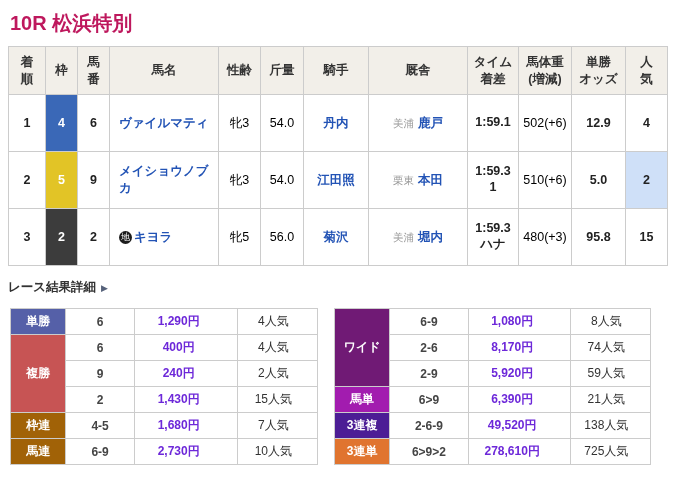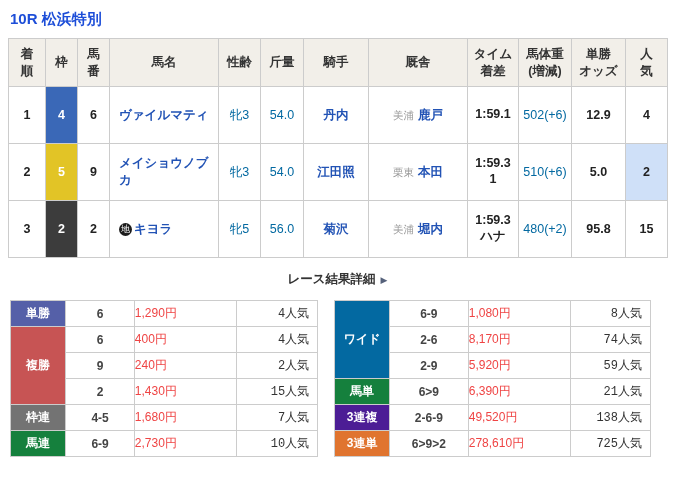--- a/index.html
+++ b/index.html
@@ -4,21 +4,21 @@
 <style>
   * { box-sizing: border-box; }
   html,body { margin:0; padding:0; background:#fff; }
   body {
     width:675px; height:487px; overflow:hidden;
     font-family:"Liberation Sans","DejaVu Sans",sans-serif;
     color:#333;
   }
   .page { padding:8px 8px 0 8px; }
 
-  .race-title { color:#1d4ed8; font-size:15px; font-weight:bold; margin:2px 0 9px 2px; }
+  .race-title { color:#be185d; font-size:20px; font-weight:bold; margin:2px 0 9px 2px; }
   .race-conditions { font-size:12.5px; color:#333; margin:0 0 12px 2px; display:flex; align-items:center; }
   .video-wrap { display:inline-flex; align-items:center; margin-left:4px; }
   .video-icon {
     display:inline-block; width:17px; height:13px; background:#3c4a66; border-radius:2px;
     position:relative; margin:0 4px;
   }
   .video-icon::after {
     content:""; position:absolute; left:6px; top:3.5px;
     border-left:5px solid #aeb6c6; border-top:3px solid transparent; border-bottom:3px solid transparent;
   }
@@ -26,45 +26,45 @@
 
   table { border-collapse:collapse; table-layout:fixed; }
   .results { width:659px; }
   .results th, .results td { border:1px solid #ccc; text-align:center; font-size:12.5px; }
   .results thead th {
     background:#f2efe9; color:#333; font-weight:bold; height:48px;
     white-space:pre-line; line-height:1.3; padding:2px 1px;
   }
   .results tbody td { height:57px; background:#fff; }
   .results tbody td.bold { font-weight:bold; color:#222; }
-  .results tbody td.dim { color:#0369a1;text-align:center; }
+  .results tbody td.dim { color:#000000;text-align:center; }
   .results td.waku { padding:0; color:#fff; font-weight:bold; }
   .results td.name-cell { text-align:left; padding-left:9px;margin-top:36px; }
   .results a { color:#2253b5; text-decoration:none; font-weight:bold; }
   .mark {
     display:inline-block; width:13px; height:13px; line-height:13px; border-radius:50%;
     background:#1c1c1c; color:#fff; font-size:9px; text-align:center;
     margin-right:2px; vertical-align:1px; font-weight:normal;
   }
   .stable-area { color:#999; font-size:10.5px; margin-right:4px; font-weight:normal; }
   .time-line { font-weight:bold; color:#222; line-height:1.25; }
   .margin-line { font-weight:bold; color:#222; line-height:1.25; }
   td.hl { background:#cfe0f8 !important; }
 
-  .detail-link-row { width:659px; text-align:center; margin:11px 0 12px 0; }
+  .detail-link-row { width:659px; text-align:left; margin:11px 0 12px 0; }
   .detail-link { font-size:12.5px; color:#333; font-weight:bold; text-decoration:none; }
   .detail-arrow { color:#55617a; font-size:9px; margin-left:5px; }
 
   .payouts { display:flex; margin-left:2px; }
   .payout-table th, .payout-table td { border:1px solid #ccc; height:26px; font-size:12px; padding:0; }
   .payout-table { margin-right:16px; }
   .payout-label { color:#fff; font-weight:bold; text-align:center; }
   .payout-combo { text-align:center; font-weight:bold; color:#444; }
-  .payout-amount { text-align:left; font-weight:normal; color:#ef4444; padding-right:14px !important; }
-  .payout-pop { text-align:right; color:#333; padding-right:8px !important;font-family:Liberation Mono, monospace; }
+  .payout-amount { text-align:center; font-weight:bold; color:#6d28d9; padding-right:14px !important; }
+  .payout-pop { text-align:center; color:#333; padding-right:8px !important; }
 </style>
 </head>
 <body>
 
 <div class="page">
 
   <div class="race-title">10R 松浜特別</div>
 
 
   <table class="results">
@@ -144,21 +144,21 @@
           <td class="bold">2</td>
           <td class="name-cell"><span class="mark">地</span><a href="#">キヨラ</a></td>
           <td class="dim">牝5</td>
           <td class="dim">56.0</td>
           <td><a href="#">菊沢</a></td>
           <td><span class="stable-area">美浦</span><a href="#">堀内</a></td>
           <td>
             <div class="time-line">1:59.3</div>
             <div class="margin-line">ハナ</div>
           </td>
-          <td class="dim">480(+2)</td>
+          <td class="dim">480(+3)</td>
           <td class="bold">95.8</td>
           <td class="bold">15</td>
         </tr>
       </tbody>
   </table>
 
   <div class="detail-link-row">
     <a class="detail-link" href="#"><span>レース結果詳細</span><span class="detail-arrow">▶</span></a>
   </div>
 
@@ -187,59 +187,59 @@
             <td class="payout-combo">9</td>
             <td class="payout-amount">240円</td>
             <td class="payout-pop">2人気</td>
           </tr>
           <tr>
             <td class="payout-combo">2</td>
             <td class="payout-amount">1,430円</td>
             <td class="payout-pop">15人気</td>
           </tr>
           <tr>
-            <th class="payout-label" rowspan="1" style="background: #737373;">枠連</th>
+            <th class="payout-label" rowspan="1" style="background: #a16207;">枠連</th>
             <td class="payout-combo">4-5</td>
             <td class="payout-amount">1,680円</td>
             <td class="payout-pop">7人気</td>
           </tr>
           <tr>
-            <th class="payout-label" rowspan="1" style="background: #15803d;">馬連</th>
+            <th class="payout-label" rowspan="1" style="background: #a16207;">馬連</th>
             <td class="payout-combo">6-9</td>
             <td class="payout-amount">2,730円</td>
             <td class="payout-pop">10人気</td>
           </tr>
         </tbody>
     </table>
     <table class="payout-table">
       <colgroup>
           <col style="width: 57px;">
           <col style="width: 81px;">
           <col style="width: 104px;">
           <col style="width: 83px;">
         </colgroup>
       <tbody>
           <tr>
-            <th class="payout-label" rowspan="3" style="background: #0369a1;">ワイド</th>
+            <th class="payout-label" rowspan="3" style="background: #701a75;">ワイド</th>
             <td class="payout-combo">6-9</td>
             <td class="payout-amount">1,080円</td>
             <td class="payout-pop">8人気</td>
           </tr>
           <tr>
             <td class="payout-combo">2-6</td>
             <td class="payout-amount">8,170円</td>
             <td class="payout-pop">74人気</td>
           </tr>
           <tr>
             <td class="payout-combo">2-9</td>
             <td class="payout-amount">5,920円</td>
             <td class="payout-pop">59人気</td>
           </tr>
           <tr>
-            <th class="payout-label" rowspan="1" style="background: #15803d;">馬単</th>
+            <th class="payout-label" rowspan="1" style="background: #a21caf;">馬単</th>
             <td class="payout-combo">6&gt;9</td>
             <td class="payout-amount">6,390円</td>
             <td class="payout-pop">21人気</td>
           </tr>
           <tr>
             <th class="payout-label" rowspan="1" style="background: #4c1d95;">3連複</th>
             <td class="payout-combo">2-6-9</td>
             <td class="payout-amount">49,520円</td>
             <td class="payout-pop">138人気</td>
           </tr>

